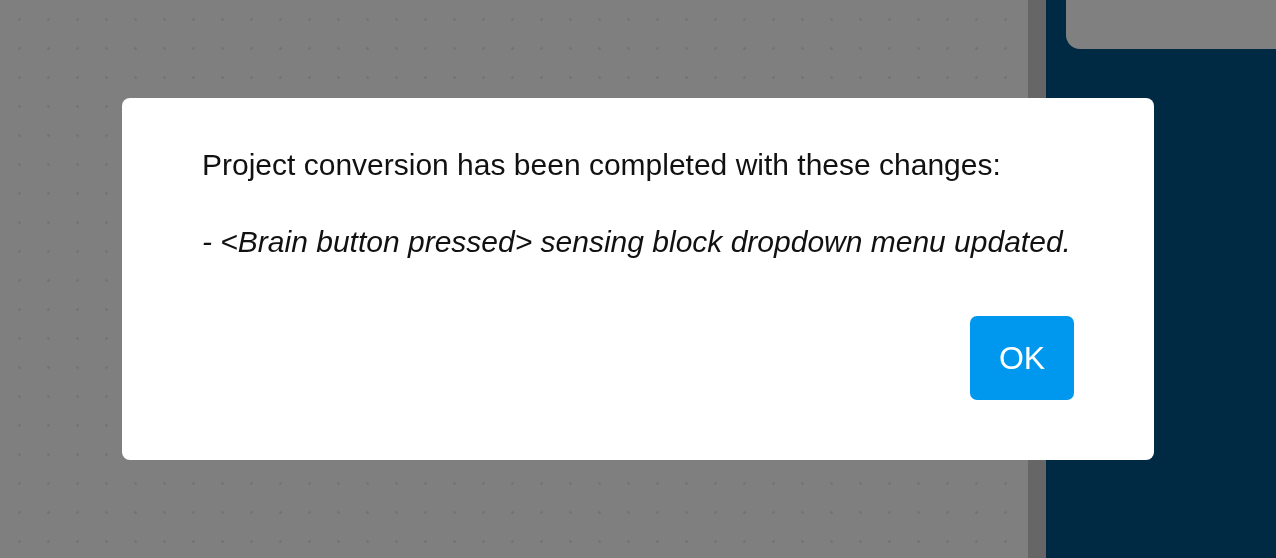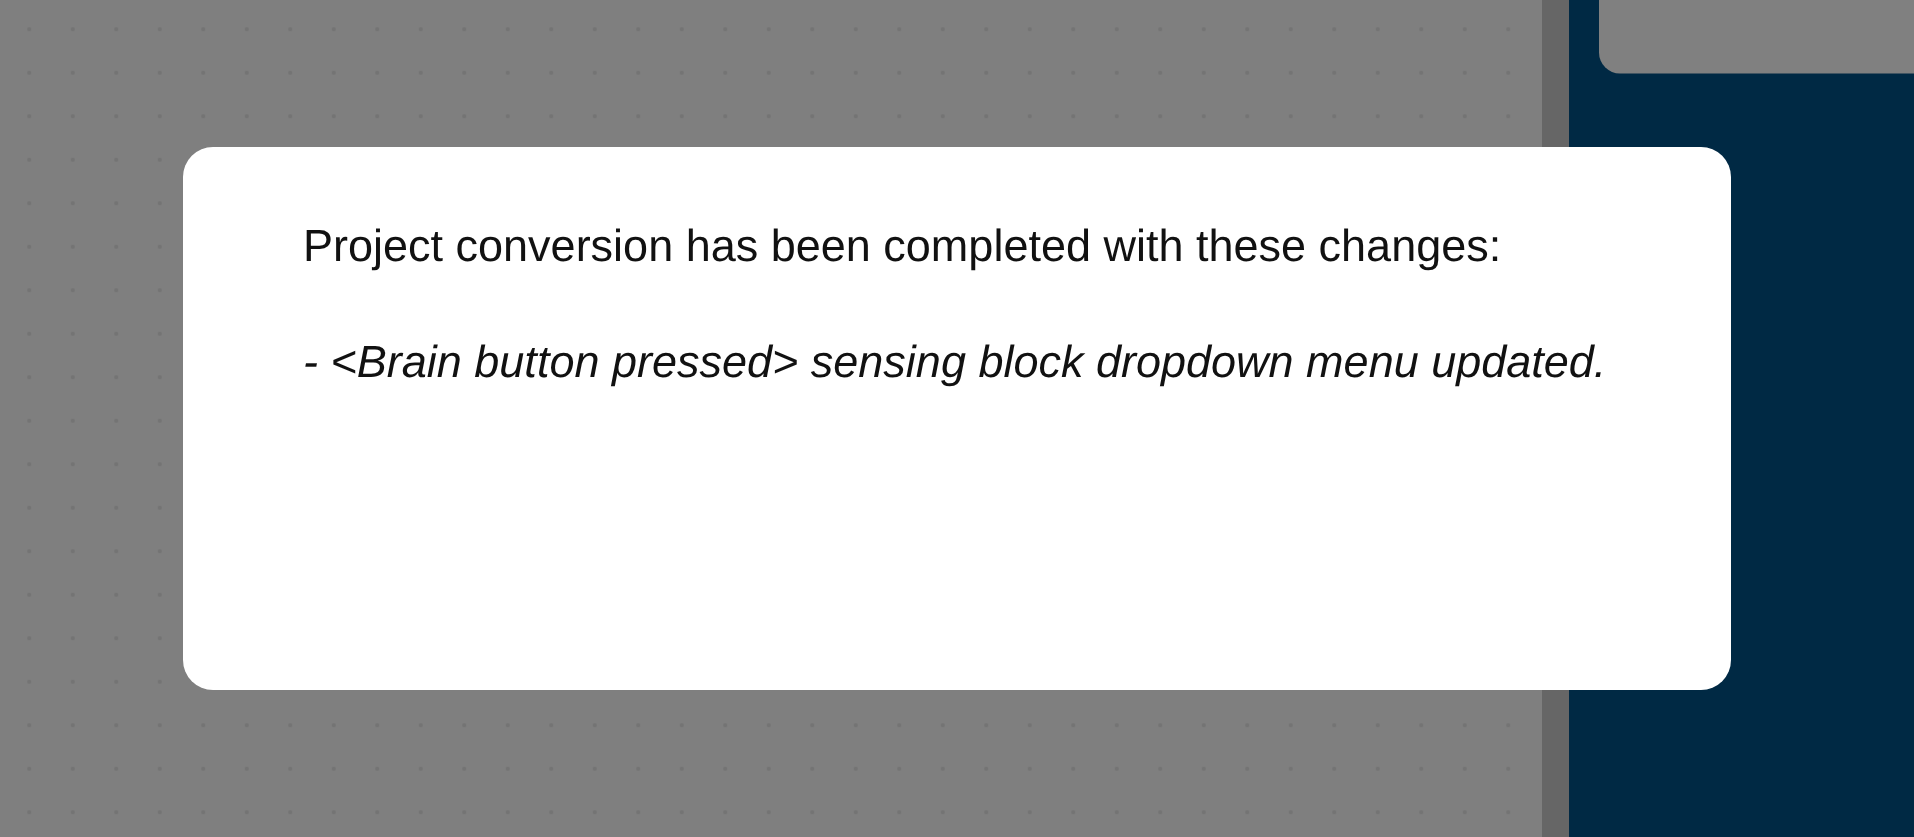--- a/index.html
+++ b/index.html
@@ -22,21 +22,21 @@
   .side-panel {
     position: absolute; left: 1046px; top: 0; width: 230px; height: 558px;
     background: #002944;
   }
   .device-card {
     position: absolute; left: 20px; top: -20px; width: 230px; height: 69px;
     background: #808080; border-radius: 0 0 0 14px;
   }
   .dialog {
     position: absolute; left: 122px; top: 98px; width: 1032px; height: 362px;
-    background: #ffffff; border-radius: 20px;
+    background: #ffffff; border-radius: 8px;
     box-sizing: border-box;
     padding-left: 32px;
   }
   .dialog-title {
     position: absolute; left: 80px; top: 50px;
     font-size: 30px; color: #111111; white-space: nowrap;
   }
   .dialog-change {
     position: absolute; left: 80px; top: 127px;
     font-size: 30px; color: #111111; white-space: nowrap; font-style: italic;
@@ -56,13 +56,14 @@
 
 <div class="side-panel">
   <div class="device-card">
     
   </div>
 </div>
 
 <div class="dialog">
   <div class="dialog-title">Project conversion has been completed with these changes:</div>
   <div class="dialog-change">- &lt;Brain button pressed&gt; sensing block dropdown menu updated.</div>
+  <button class="ok-button">OK</button>
 </div>
 
 </body></html>

